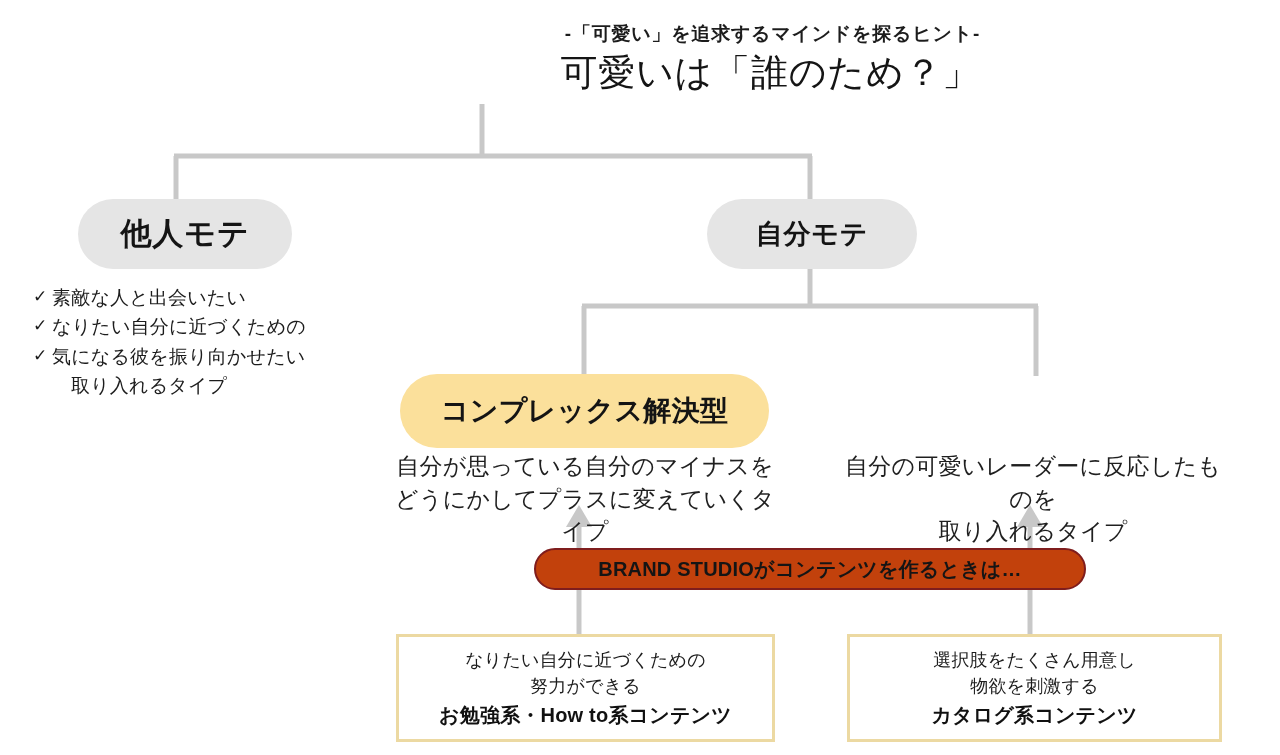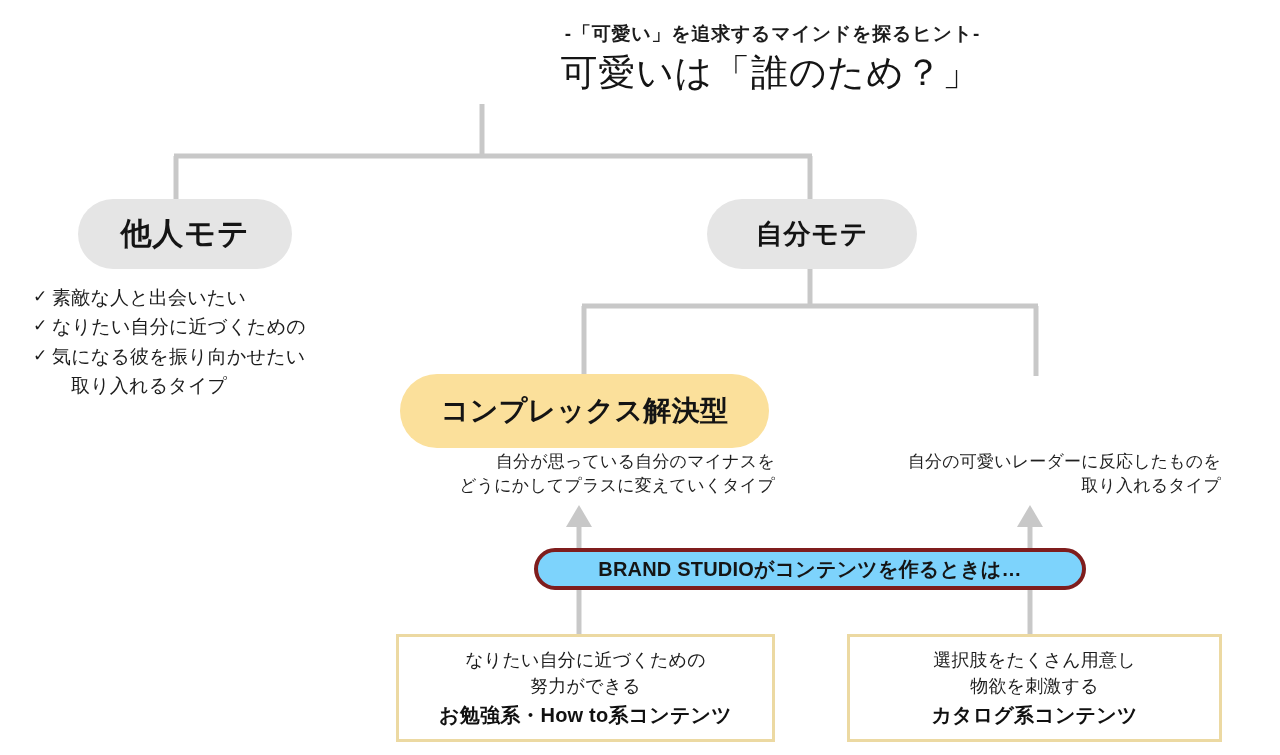--- a/index.html
+++ b/index.html
@@ -132,24 +132,24 @@
     flex: 1 1 auto;
   }
   .check-cont {
     display: block;
     padding-left: 19px;
   }
 
   
   .desc {
     position: absolute;
-    font-size: 17px;
+    font-size: 23px;
     line-height: 1.42;
     color: #1f1f1f;
-    text-align: right;
+    text-align: center;
     letter-spacing: 0.01em;
     white-space: pre-line;
   }
   #desc-complex {
     left: 395px;
     top: 450px;
     width: 380px;
   }
   #desc-item {
     left: 845px;
@@ -157,23 +157,23 @@
     width: 376px;
   }
 
   
   #banner {
     position: absolute;
     left: 534px;
     top: 548px;
     width: 552px;
     height: 42px;
-    border: 4px solid #7f1d1d;
+    border: 2px solid #7f1d1d;
     border-radius: 999px;
-    background: #7dd3fc;
+    background: #c2410c;
     display: flex;
     align-items: center;
     justify-content: center;
     font-size: 20px;
     font-weight: 700;
     color: #151515;
     letter-spacing: 0.01em;
     white-space: nowrap;
     box-sizing: border-box;
   }

